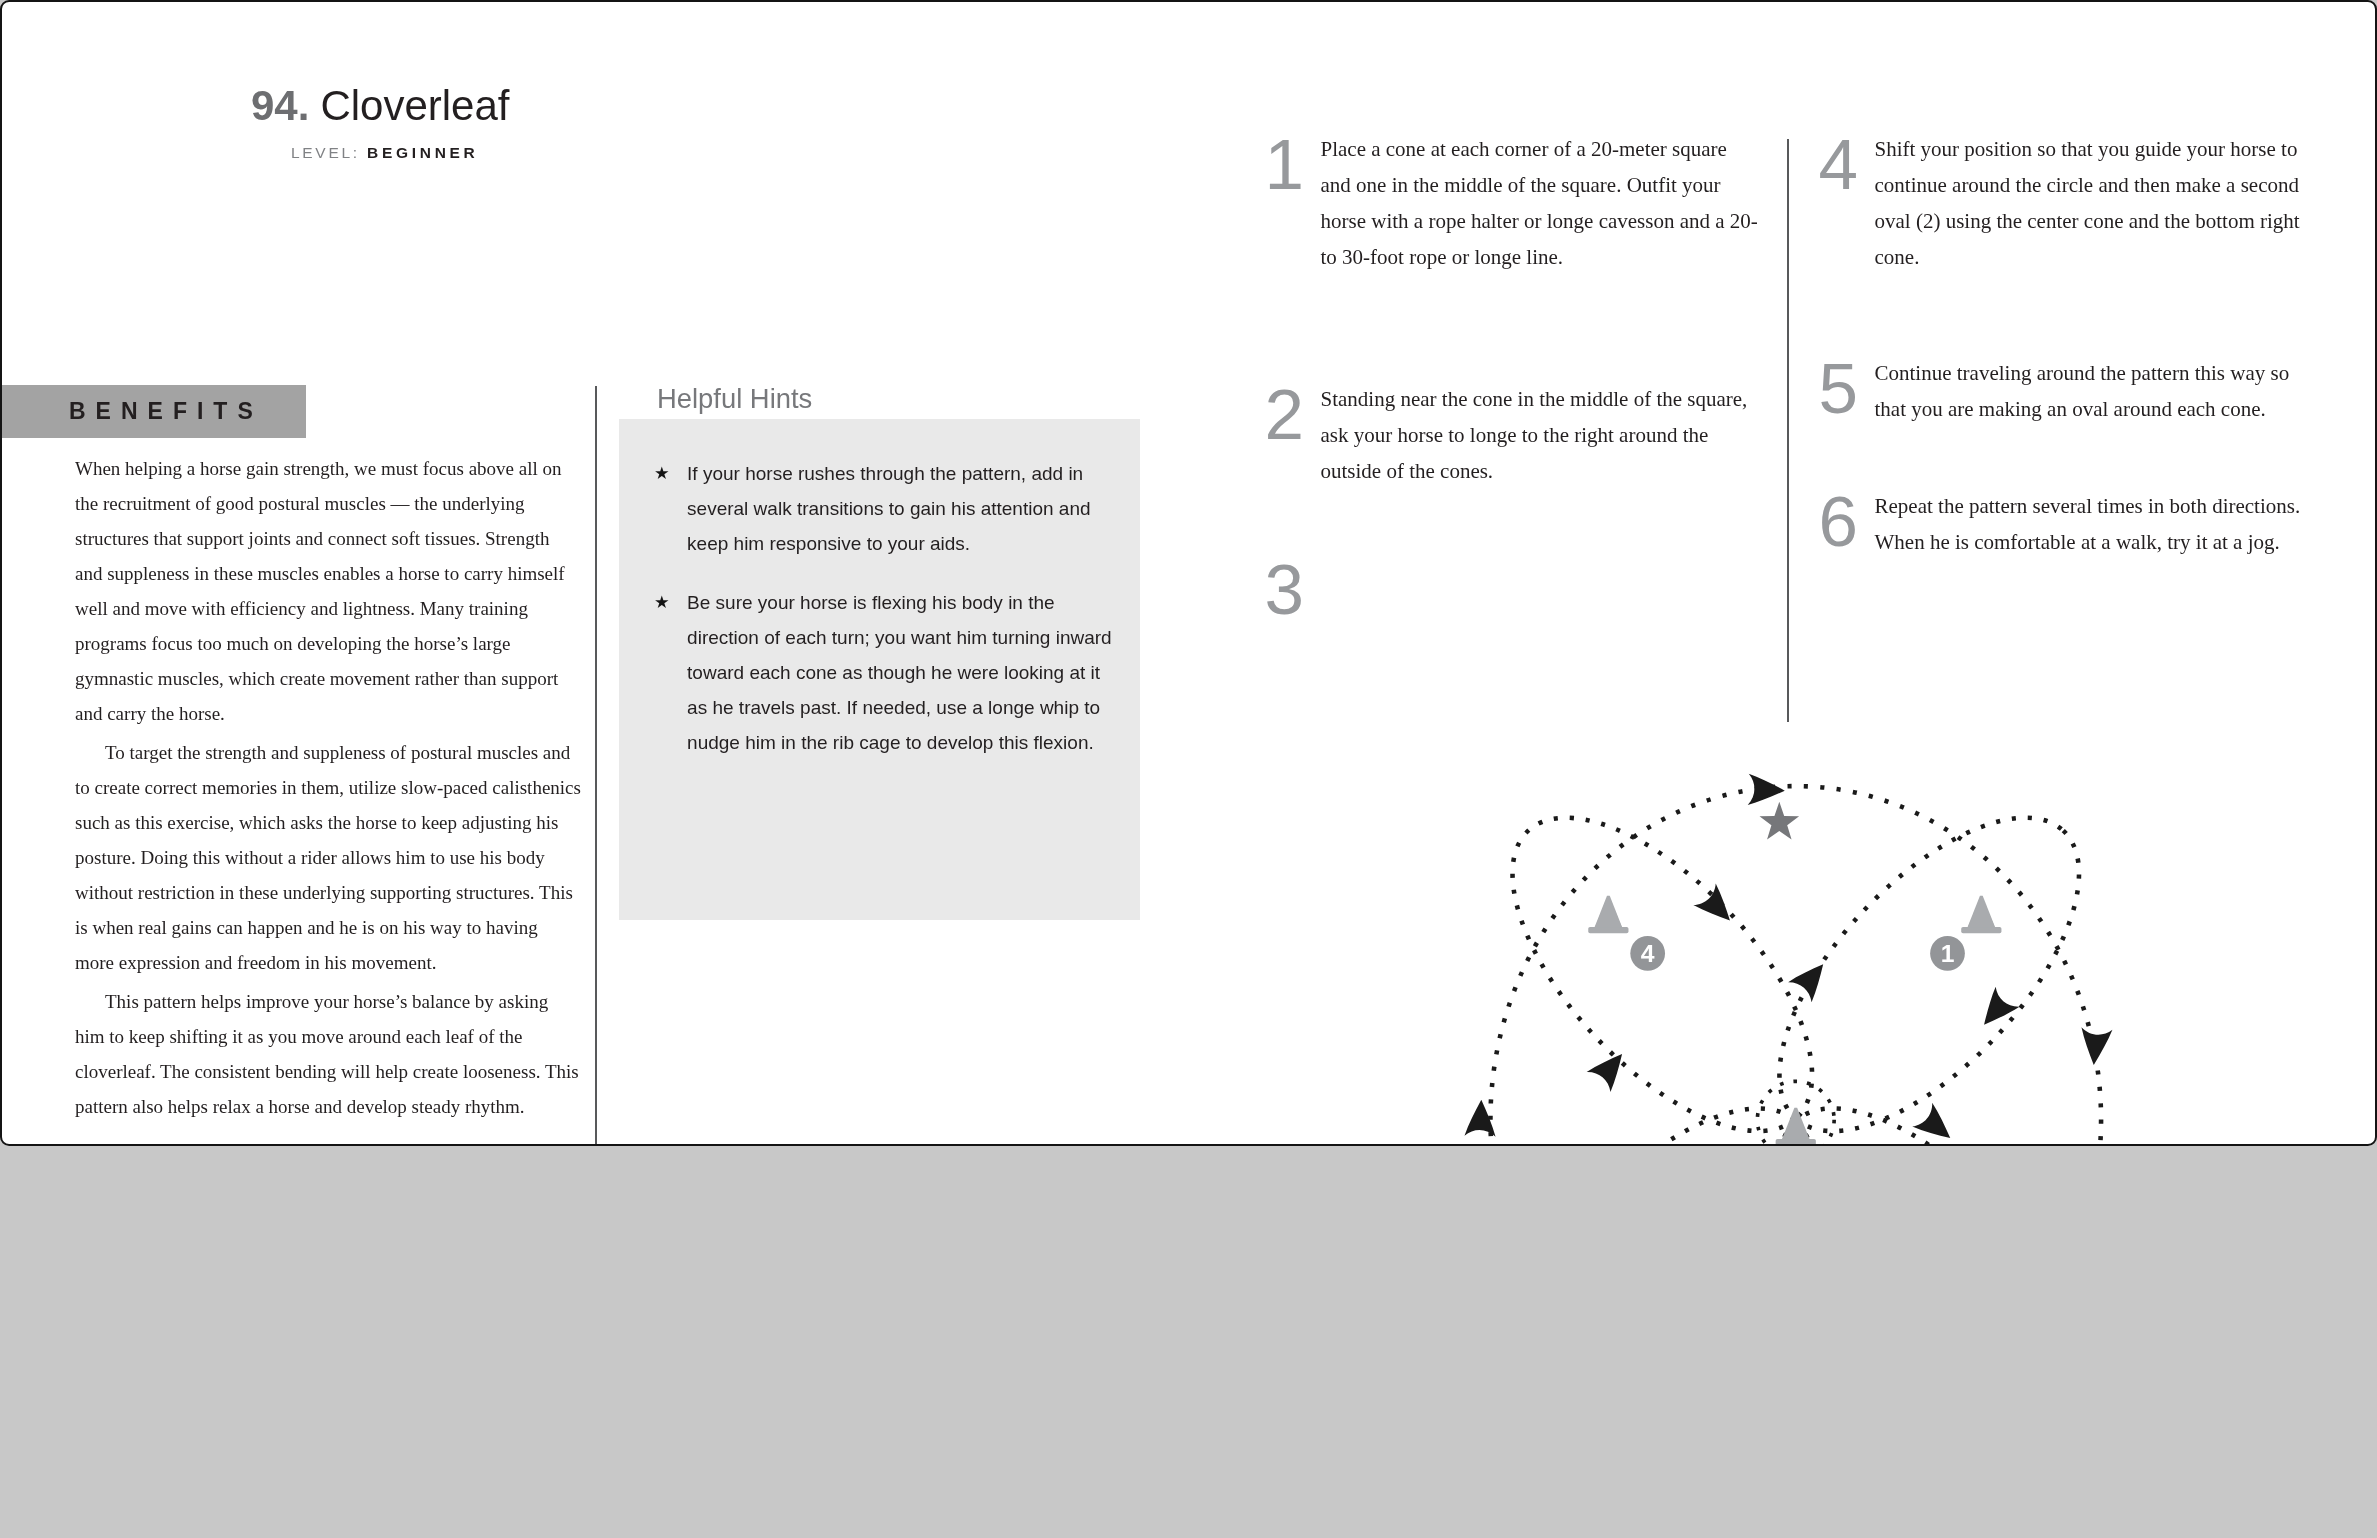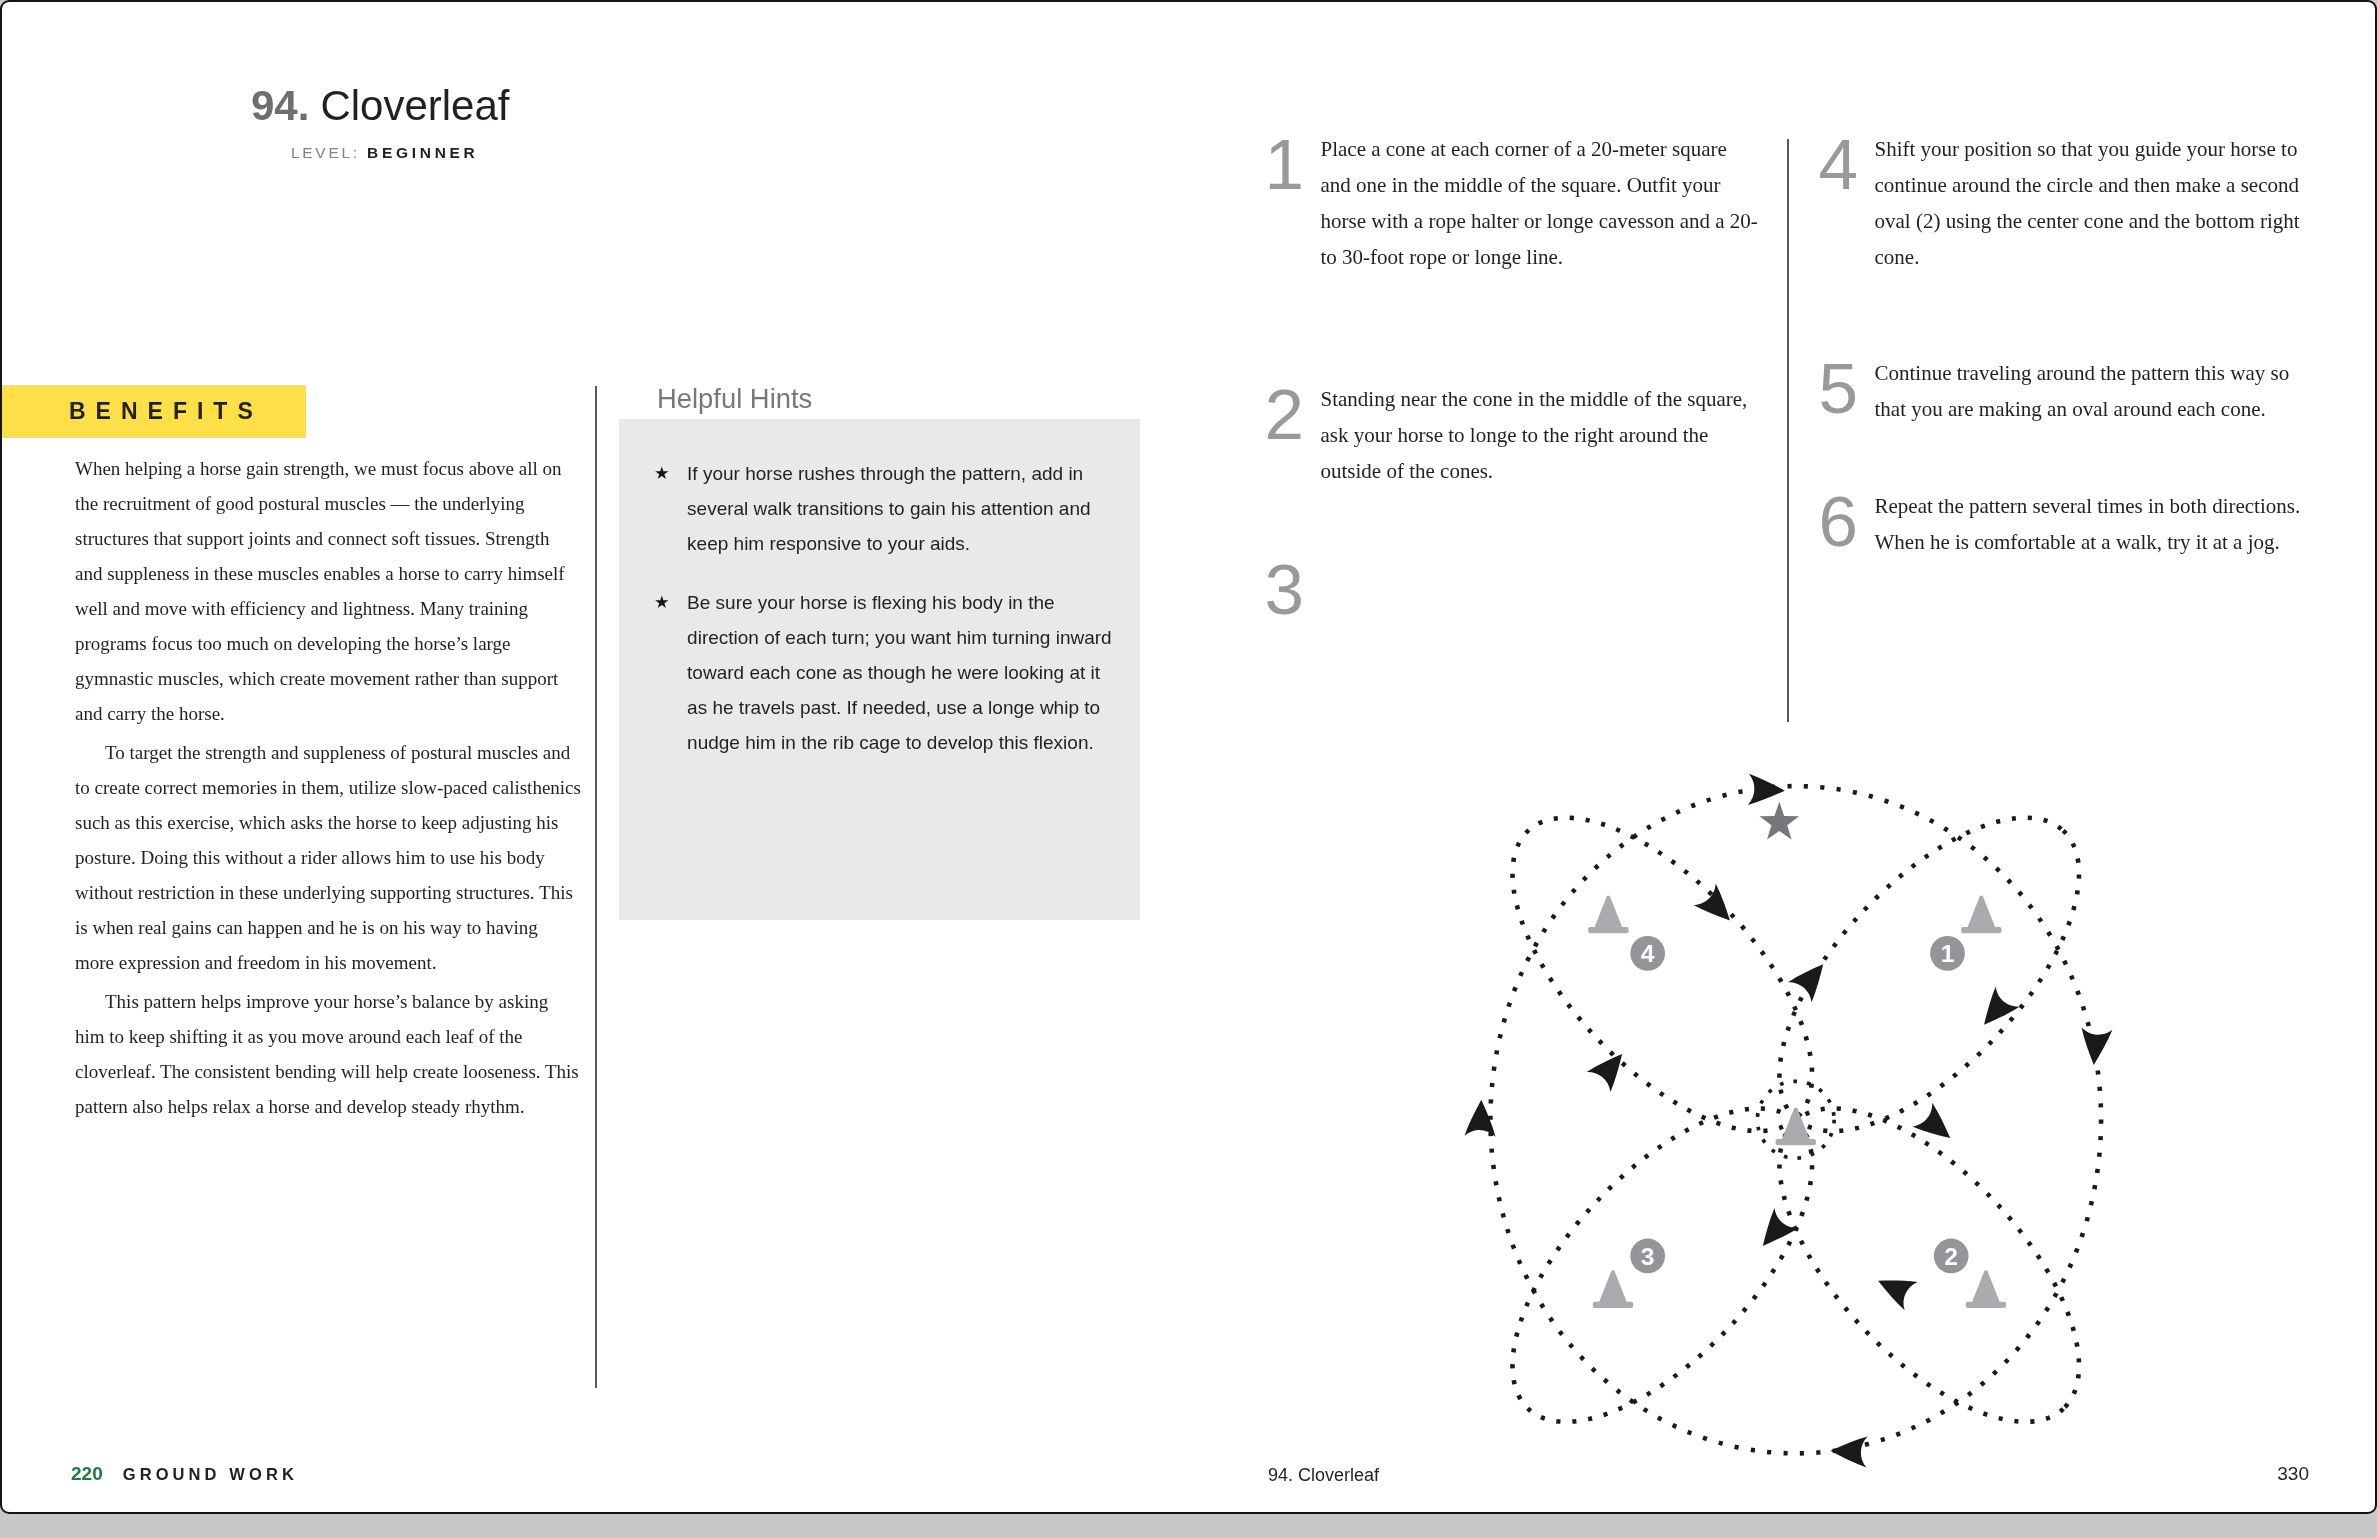--- a/index.html
+++ b/index.html
@@ -1,37 +1,37 @@
 <!DOCTYPE html>
 <html style="font-size:14.6px"><head>
 <meta charset="utf-8">
 <style>
   html,body{margin:0;padding:0;background:#c8c8c8;}
   #spread{
     position:relative;
-    width:2377px;height:1514px;
+    width:2377px;height:1146px;
     background:#ffffff;
     border:2.7px solid #141414;
     border-radius:9.1px;
     box-sizing:border-box;
     overflow:hidden;
     font-family:"Liberation Sans", sans-serif;
     color:#231f20;
   }
   
   .title-row{position:absolute;left:249px;top:80px;white-space:nowrap;}
   .title-num{font-size:42px;font-weight:700;color:#6d6e71;}
   .title-name{font-size:42px;font-weight:300;color:#231f20;margin-left:11px;}
   .level-row{position:absolute;left:289px;top:142px;font-size:15.5px;letter-spacing:2.7px;white-space:nowrap;}
   .level-label{color:#808285;}
   .level-value{color:#231f20;font-weight:700;letter-spacing:3.7px;margin-left:7.3px;}
 
   .benefits-bar{
     position:absolute;left:0;top:383px;width:304px;height:53px;
-    background:#fde047;display:flex;align-items:center;
+    background:#a3a3a3;display:flex;align-items:center;
   }
   .benefits-bar span{
     margin-left:67px;font-size:23px;font-weight:700;letter-spacing:10px;color:#231f20;
   }
   .benefits-body{
     position:absolute;left:69px;top:445px;width:514px;
     font-family:"Liberation Serif", serif;
     font-size:19px;line-height:35px;color:#231f20;
   }
   .benefits-body p{margin:4px;text-indent:30px;}

